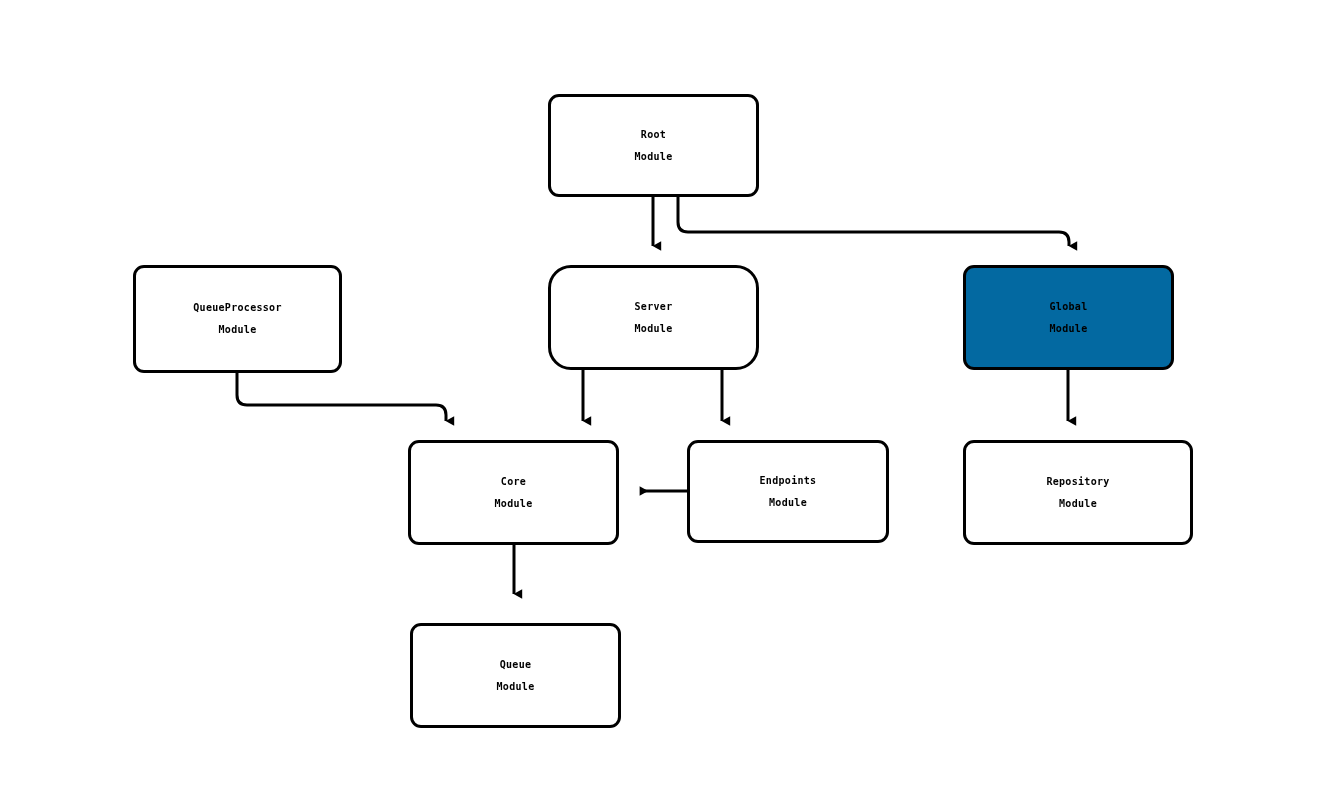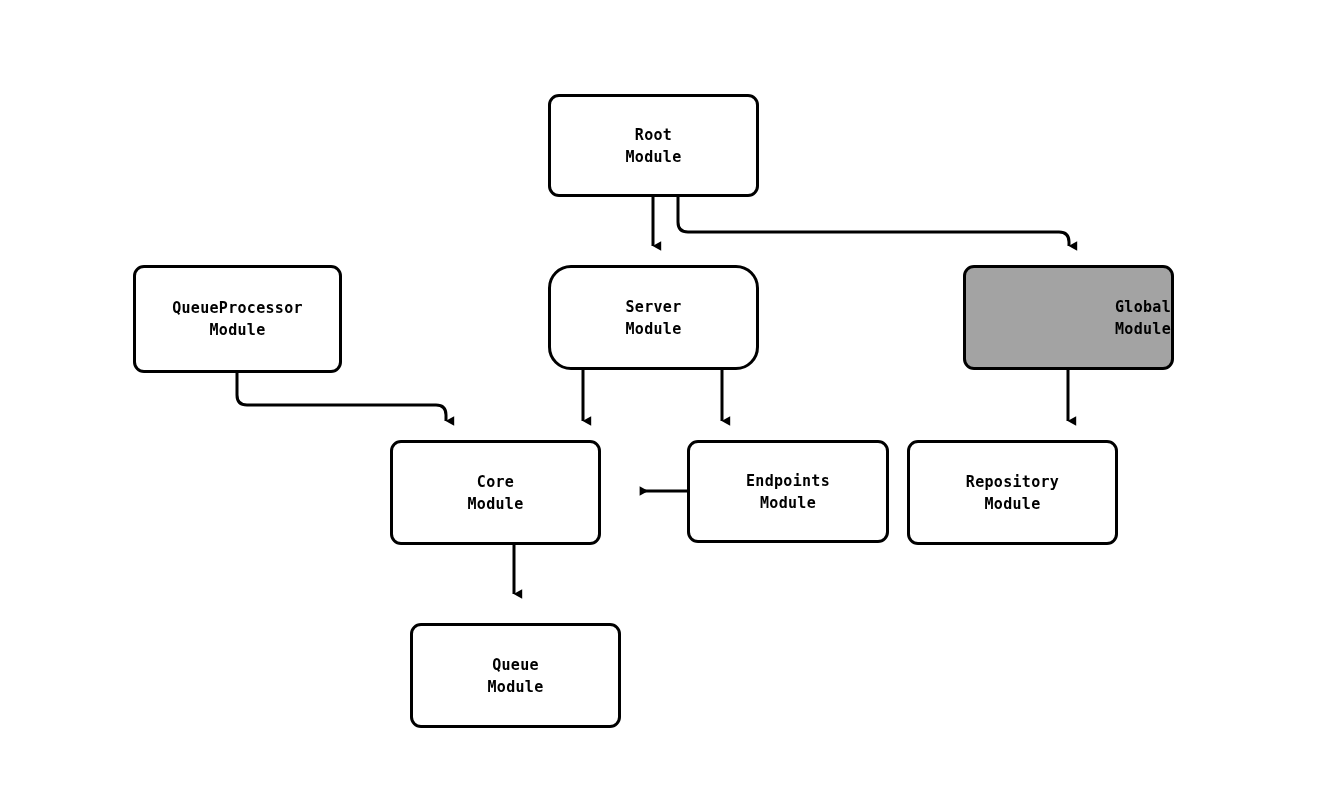--- a/index.html
+++ b/index.html
@@ -29,21 +29,21 @@
     border-radius: 11px;
     background: #ffffff;
     display: flex;
     flex-direction: column;
     align-items: center;
     justify-content: center;
     z-index: 2;
   }
   .node-label {
     font-family: "DejaVu Sans Mono", "Liberation Mono", monospace;
-    font-size: 15px;
+    font-size: 10px;
     font-weight: bold;
     line-height: 22px;
     color: #000000;
     text-align: center;
     white-space: pre;
     letter-spacing: 0.3px;
   }
 </style>
 </head>
 <body>
@@ -77,33 +77,33 @@
         <div class="node-label">Module</div>
       </div>
       <div class="node" style="left: 133px; top: 265px; width: 209px; height: 108px; border-color: rgb(0, 0, 0); background: rgb(255, 255, 255);">
         <div class="node-label">QueueProcessor</div>
         <div class="node-label">Module</div>
       </div>
       <div class="node" style="left: 548px; top: 265px; width: 211px; height: 105px; border-color: rgb(0, 0, 0); background: rgb(255, 255, 255); border-radius: 23px;">
         <div class="node-label">Server</div>
         <div class="node-label">Module</div>
       </div>
-      <div class="node" style="left: 963px; top: 265px; width: 211px; height: 105px; border-color: rgb(0, 0, 0); background: #a3a3a3; align-items: flex-end;">
+      <div class="node" style="left: 963px; top: 265px; width: 211px; height: 105px; border-color: rgb(0, 0, 0); background: #0369a1;">
         <div class="node-label">Global</div>
         <div class="node-label">Module</div>
       </div>
-      <div class="node" style="left: 390px; top: 440px; width: 211px; height: 105px; border-color: rgb(0, 0, 0); background: rgb(255, 255, 255);">
+      <div class="node" style="left: 408px; top: 440px; width: 211px; height: 105px; border-color: rgb(0, 0, 0); background: rgb(255, 255, 255);">
         <div class="node-label">Core</div>
         <div class="node-label">Module</div>
       </div>
       <div class="node" style="left: 687px; top: 440px; width: 202px; height: 103px; border-color: rgb(0, 0, 0); background: rgb(255, 255, 255);">
         <div class="node-label">Endpoints</div>
         <div class="node-label">Module</div>
       </div>
-      <div class="node" style="left: 907px; top: 440px; width: 211px; height: 105px; border-color: rgb(0, 0, 0); background: rgb(255, 255, 255);">
+      <div class="node" style="left: 963px; top: 440px; width: 230px; height: 105px; border-color: rgb(0, 0, 0); background: rgb(255, 255, 255);">
         <div class="node-label">Repository</div>
         <div class="node-label">Module</div>
       </div>
       <div class="node" style="left: 410px; top: 613px; width: 211px; height: 105px; border-color: rgb(0, 0, 0); background: rgb(255, 255, 255); margin-top: 10px;">
         <div class="node-label">Queue</div>
         <div class="node-label">Module</div>
       </div>
     </div>
 
 </div>

